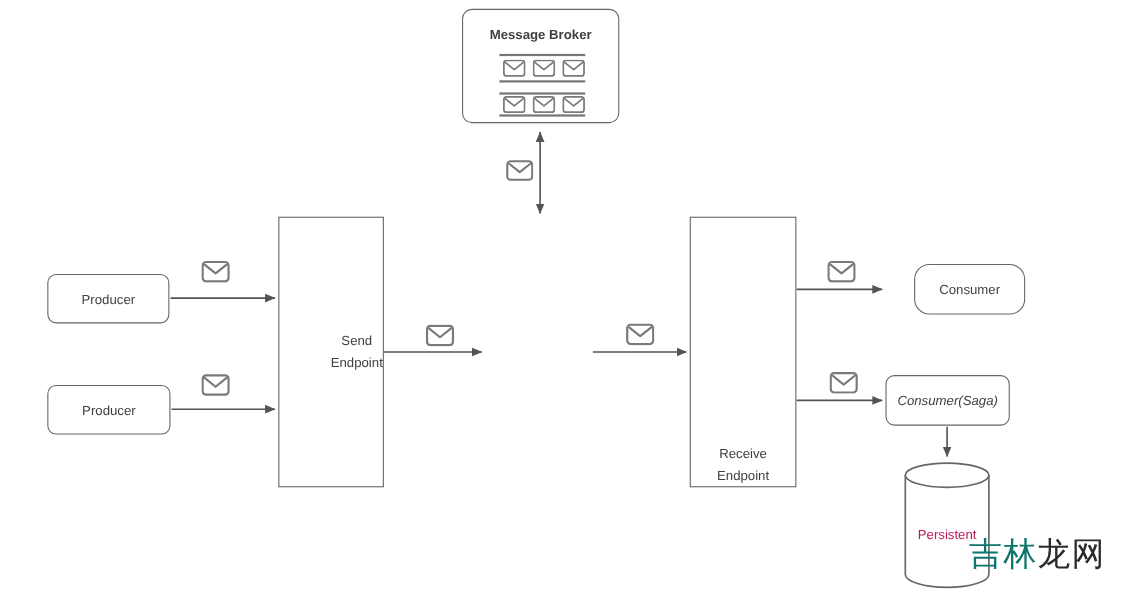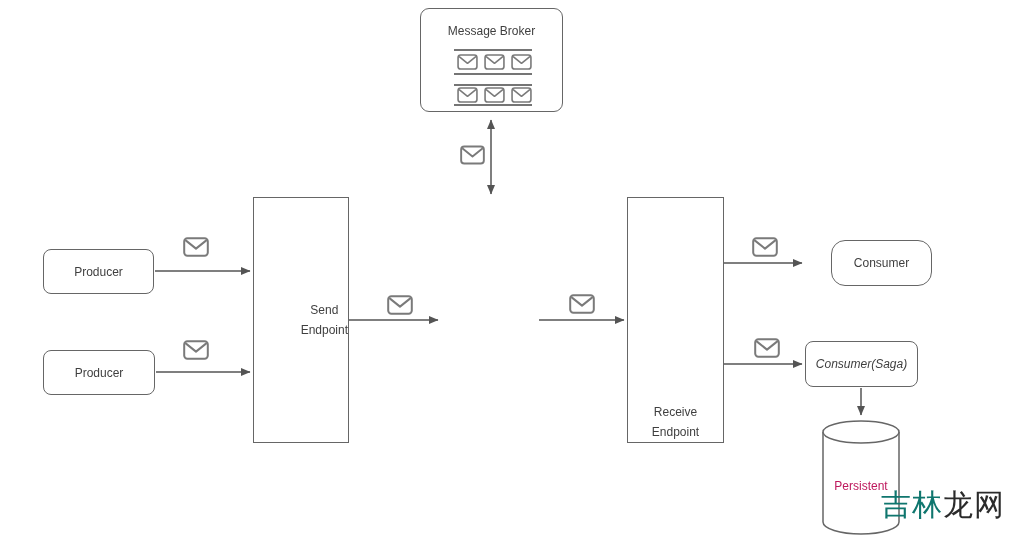--- a/index.html
+++ b/index.html
@@ -45,20 +45,21 @@
   .broker {
     position: absolute;
     left: 420px;
     top: 8px;
     width: 143px;
     height: 104px;
     box-sizing: border-box;
     background: #fff;
     border: 1.5px solid #666666;
     border-radius: 9px;
+    font-weight: bold;
   }
   .broker-title {
     position: absolute;
     left: 0;
     top: 15px;
     width: 100%;
     text-align: center;
     font-size: 12px;
   }
   .qline {

